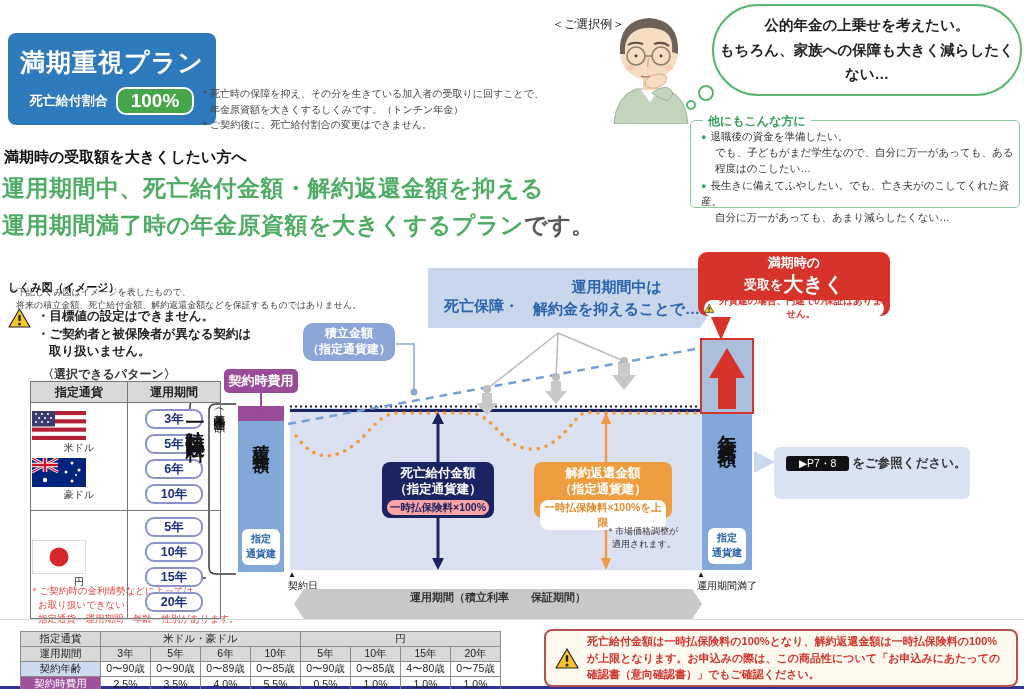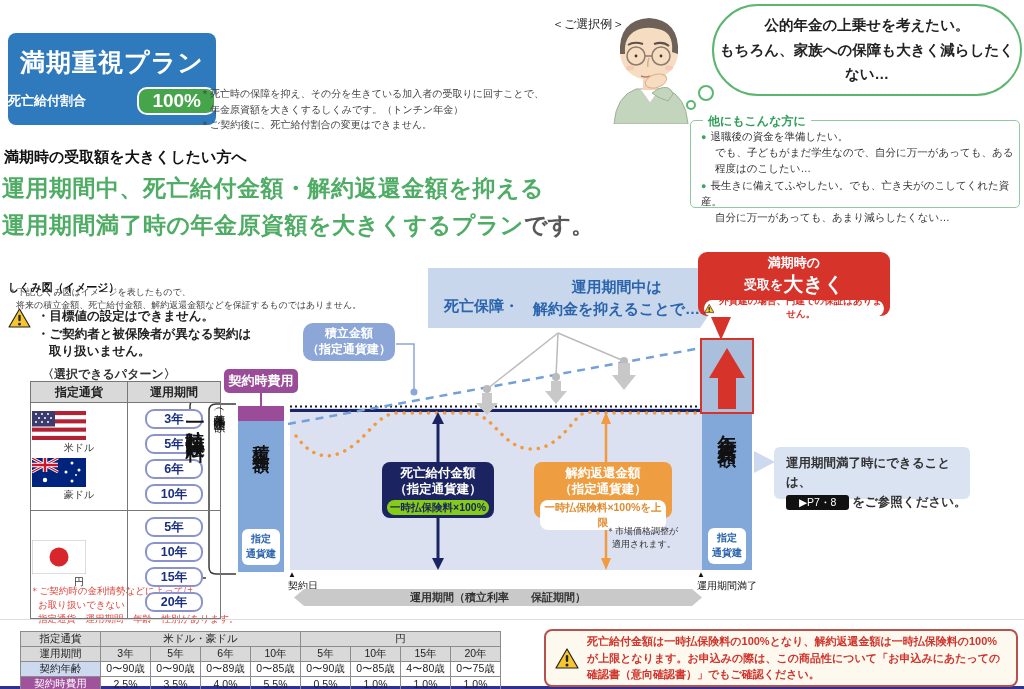--- a/index.html
+++ b/index.html
@@ -3,21 +3,21 @@
 <meta charset="utf-8">
 <style>
   html,body{margin:0;padding:0;background:#fff;}
   #canvas{position:relative;width:1024px;height:689px;overflow:hidden;background:#fff;
     font-family:"Liberation Sans","DejaVu Sans",sans-serif;color:#222;}
   .abs{position:absolute;}
   .c{text-align:center;}
   
   .plan-box{left:8px;top:33px;width:208px;height:92px;background:#2f79bd;border-radius:8px;z-index:2;}
   .plan-title{margin-top:13px;color:#fff;font-size:25px;font-weight:bold;text-align:center;letter-spacing:1px;}
-  .plan-ratio{display:flex;align-items:center;justify-content:space-between;margin-top:8px;}
+  .plan-ratio{display:flex;align-items:center;justify-content:center;margin-top:8px;}
   .ratio-label{color:#fff;font-size:13px;font-weight:bold;}
   .ratio-pill{margin-left:8px;background:#46a44a;border:2px solid #ffffff;border-radius:10px;color:#fff;
     font-size:19px;font-weight:bold;padding:1px 13px;}
   .notes{font-size:10px;color:#444;line-height:1.55;}
   
   .bubble{left:712px;top:4px;width:306px;height:88px;border:2.5px solid #5cb670;border-radius:46px;
     background:#fff;display:flex;flex-direction:column;justify-content:center;z-index:2;}
   .bubble div{font-size:14.5px;font-weight:bold;color:#222;text-align:center;line-height:1.7;}
   .others{left:690px;top:120px;width:328px;height:86px;border:1.5px solid #8fc9a0;border-radius:5px;background:#fff;z-index:2;}
   .others-title{position:absolute;top:-8px;left:12px;background:#fff;padding:0 5px;color:#2e9e57;font-size:12px;font-weight:bold;}
@@ -66,36 +66,36 @@
   .bar-vlabel{position:absolute;left:0;right:0;top:24px;display:flex;justify-content:center;}
   .bar-vlabel span{writing-mode:vertical-rl;font-size:17px;font-weight:bold;color:#111;letter-spacing:4px;}
   .cur-tag{position:absolute;left:4px;bottom:7px;width:38px;height:36px;background:#fff;border-radius:6px;
     color:#2a64ad;font-size:10px;font-weight:bold;text-align:center;line-height:1.45;padding-top:3px;box-sizing:border-box;}
   .premium{left:184px;top:412px;width:22px;height:160px;z-index:2;display:flex;justify-content:center;}
   .premium span{writing-mode:vertical-rl;font-size:19px;font-weight:bold;color:#111;letter-spacing:3px;}
   .basic{left:210px;top:404px;width:18px;height:172px;z-index:2;display:flex;justify-content:center;}
   .basic span{writing-mode:vertical-rl;font-size:12px;color:#111;letter-spacing:1px;}
   .death-box{left:382px;top:462px;width:112px;height:56px;background:#1b2460;border-radius:8px;z-index:3;text-align:center;}
   .death-box .t,.surr-box .t{color:#fff;font-size:12.5px;font-weight:bold;line-height:1.25;margin-top:4px;}
-  .death-box .strip{margin:3px 5px 8px 5px;background:#84cc16;border-radius:8px;font-size:10.5px;font-weight:bold;color:#1b2460;line-height:15px;}
+  .death-box .strip{margin:3px 5px 8px 5px;background:#fca5a5;border-radius:8px;font-size:10.5px;font-weight:bold;color:#1b2460;line-height:15px;}
   .surr-box{left:534px;top:462px;width:138px;height:56px;background:#ee9d40;border-radius:8px;z-index:3;text-align:center;}
   .surr-box .strip{margin:3px 6px 0 6px;background:#fff;border-radius:8px;font-size:10.5px;font-weight:bold;color:#e08b2d;line-height:15px;}
   .market-note{left:606px;top:525px;font-size:9px;color:#333;line-height:1.4;z-index:3;}
   .right-bar{left:702px;top:338px;width:50px;height:232px;background:#82a7d9;z-index:2;}
   .red-seg{left:700px;top:338px;width:54px;height:76px;background:#aabfdc;border:2.5px solid #d6332b;box-sizing:border-box;z-index:3;}
   .rb-label{left:702px;top:420px;width:50px;height:112px;z-index:4;display:flex;justify-content:center;}
   .rb-label span{writing-mode:vertical-rl;font-size:19px;font-weight:bold;color:#111;letter-spacing:3px;}
   .rb-tag{left:708px;top:528px;width:38px;height:36px;background:#fff;border-radius:6px;z-index:4;
     color:#2a64ad;font-size:10px;font-weight:bold;text-align:center;line-height:1.45;padding-top:3px;box-sizing:border-box;}
   .ref-box{left:774px;top:447px;width:196px;height:52px;background:#d9e3f2;border-radius:6px;z-index:2;padding:7px 0 0 12px;box-sizing:border-box;}
   .ref-box .l{font-size:12.5px;font-weight:bold;color:#333;line-height:1.55;}
   .badge{display:inline-block;background:#111;color:#fff;border-radius:3px;font-size:10.5px;font-weight:normal;padding:0 13px;line-height:15px;margin-right:3px;}
   .axis-lab{font-size:10px;color:#111;line-height:1.1;z-index:2;}
   .axis-lab .tri{font-size:8px;display:block;}
-  .period-bar{left:294px;top:589px;width:408px;height:17px;background:#c9c9c9;z-index:2;
+  .period-bar{left:294px;top:589px;width:408px;height:30px;background:#c9c9c9;z-index:2;
     clip-path:polygon(10px 0,calc(100% - 10px) 0,100% 50%,calc(100% - 10px) 100%,10px 100%,0 50%);
     text-align:center;font-size:11px;font-weight:bold;color:#333;line-height:17px;}
   .divider{left:0;top:619px;width:1024px;height:1px;background:#ddd;}
   
   table.fee{left:20px;top:631px;position:absolute;border-collapse:collapse;z-index:2;table-layout:fixed;}
   table.fee td{border:1px solid #8c8c8c;font-size:10.5px;text-align:center;color:#222;height:13px;padding:0;}
   table.fee .gray{background:#d9d9d9;}
   table.fee .blue{background:#ccd9ee;}
   table.fee .purple{background:#a0539d;color:#fff;}
   .warning-box{left:544px;top:629px;width:474px;height:58px;border:2px solid #b5524e;border-radius:8px;
@@ -390,21 +390,20 @@
   <div class="abs red-seg"></div>
   <div class="abs rb-label">
       <span>年金原資額</span>
     </div>
   <div class="abs rb-tag">
     <div>指定</div>
     <div>通貨建</div>
   </div>
 
   <div class="abs ref-box">
-    <div class="l">運用期間満了時にできることは、</div>
     <div class="l"><span class="badge">▶P7・8</span><span>をご参照ください。</span></div>
   </div>
 
   <div class="abs axis-lab" style="left:288px;top:571px;">
     <span class="tri">▲</span>
     <span>契約日</span>
   </div>
   <div class="abs axis-lab" style="left:697px;top:571px;">
     <span class="tri">▲</span>
     <span>運用期間満了</span>

